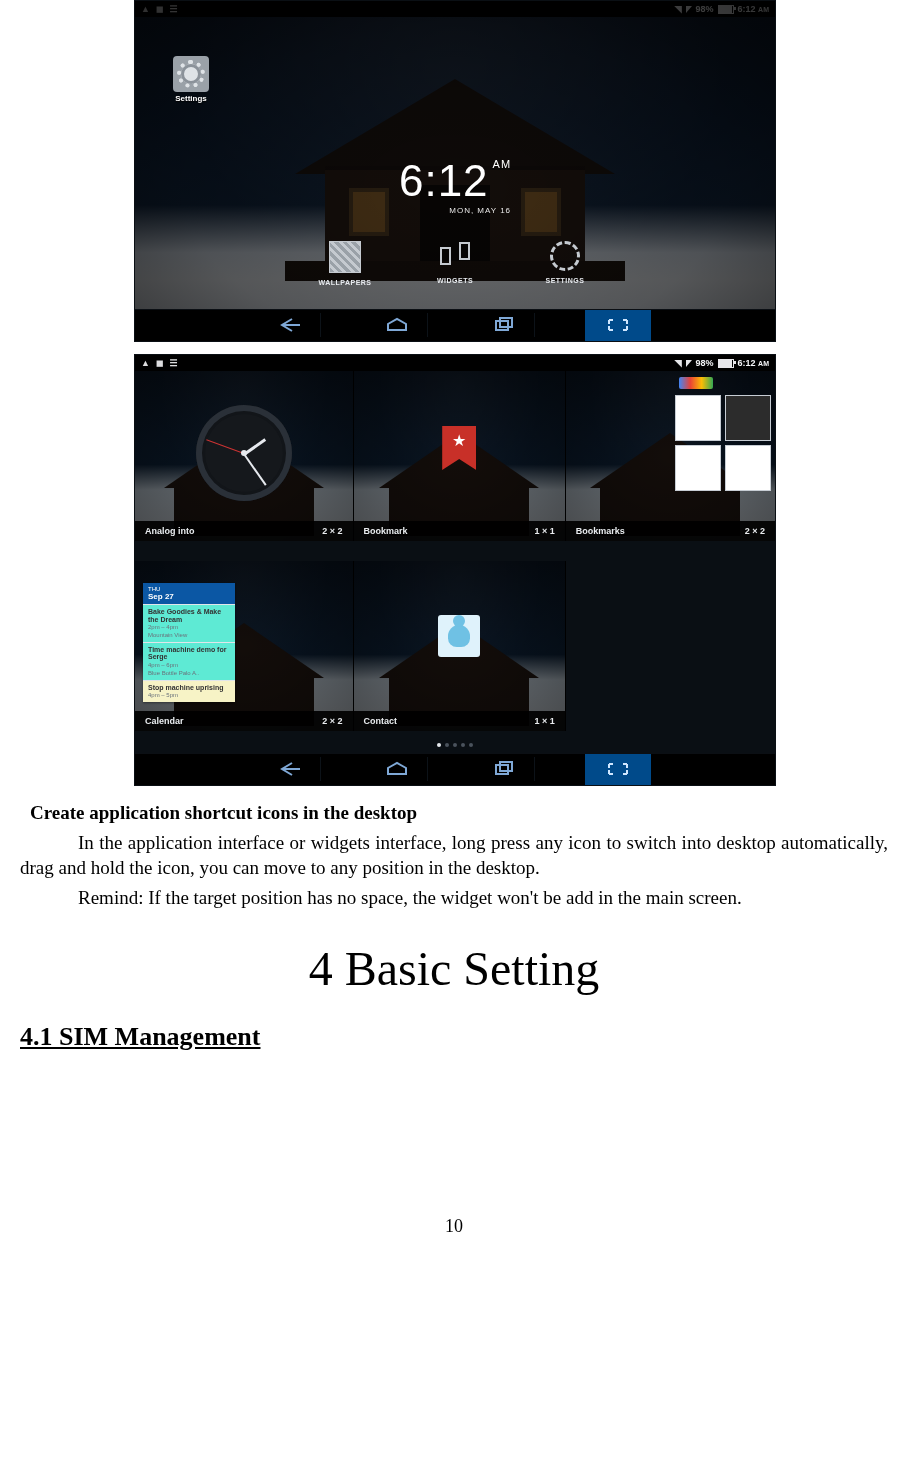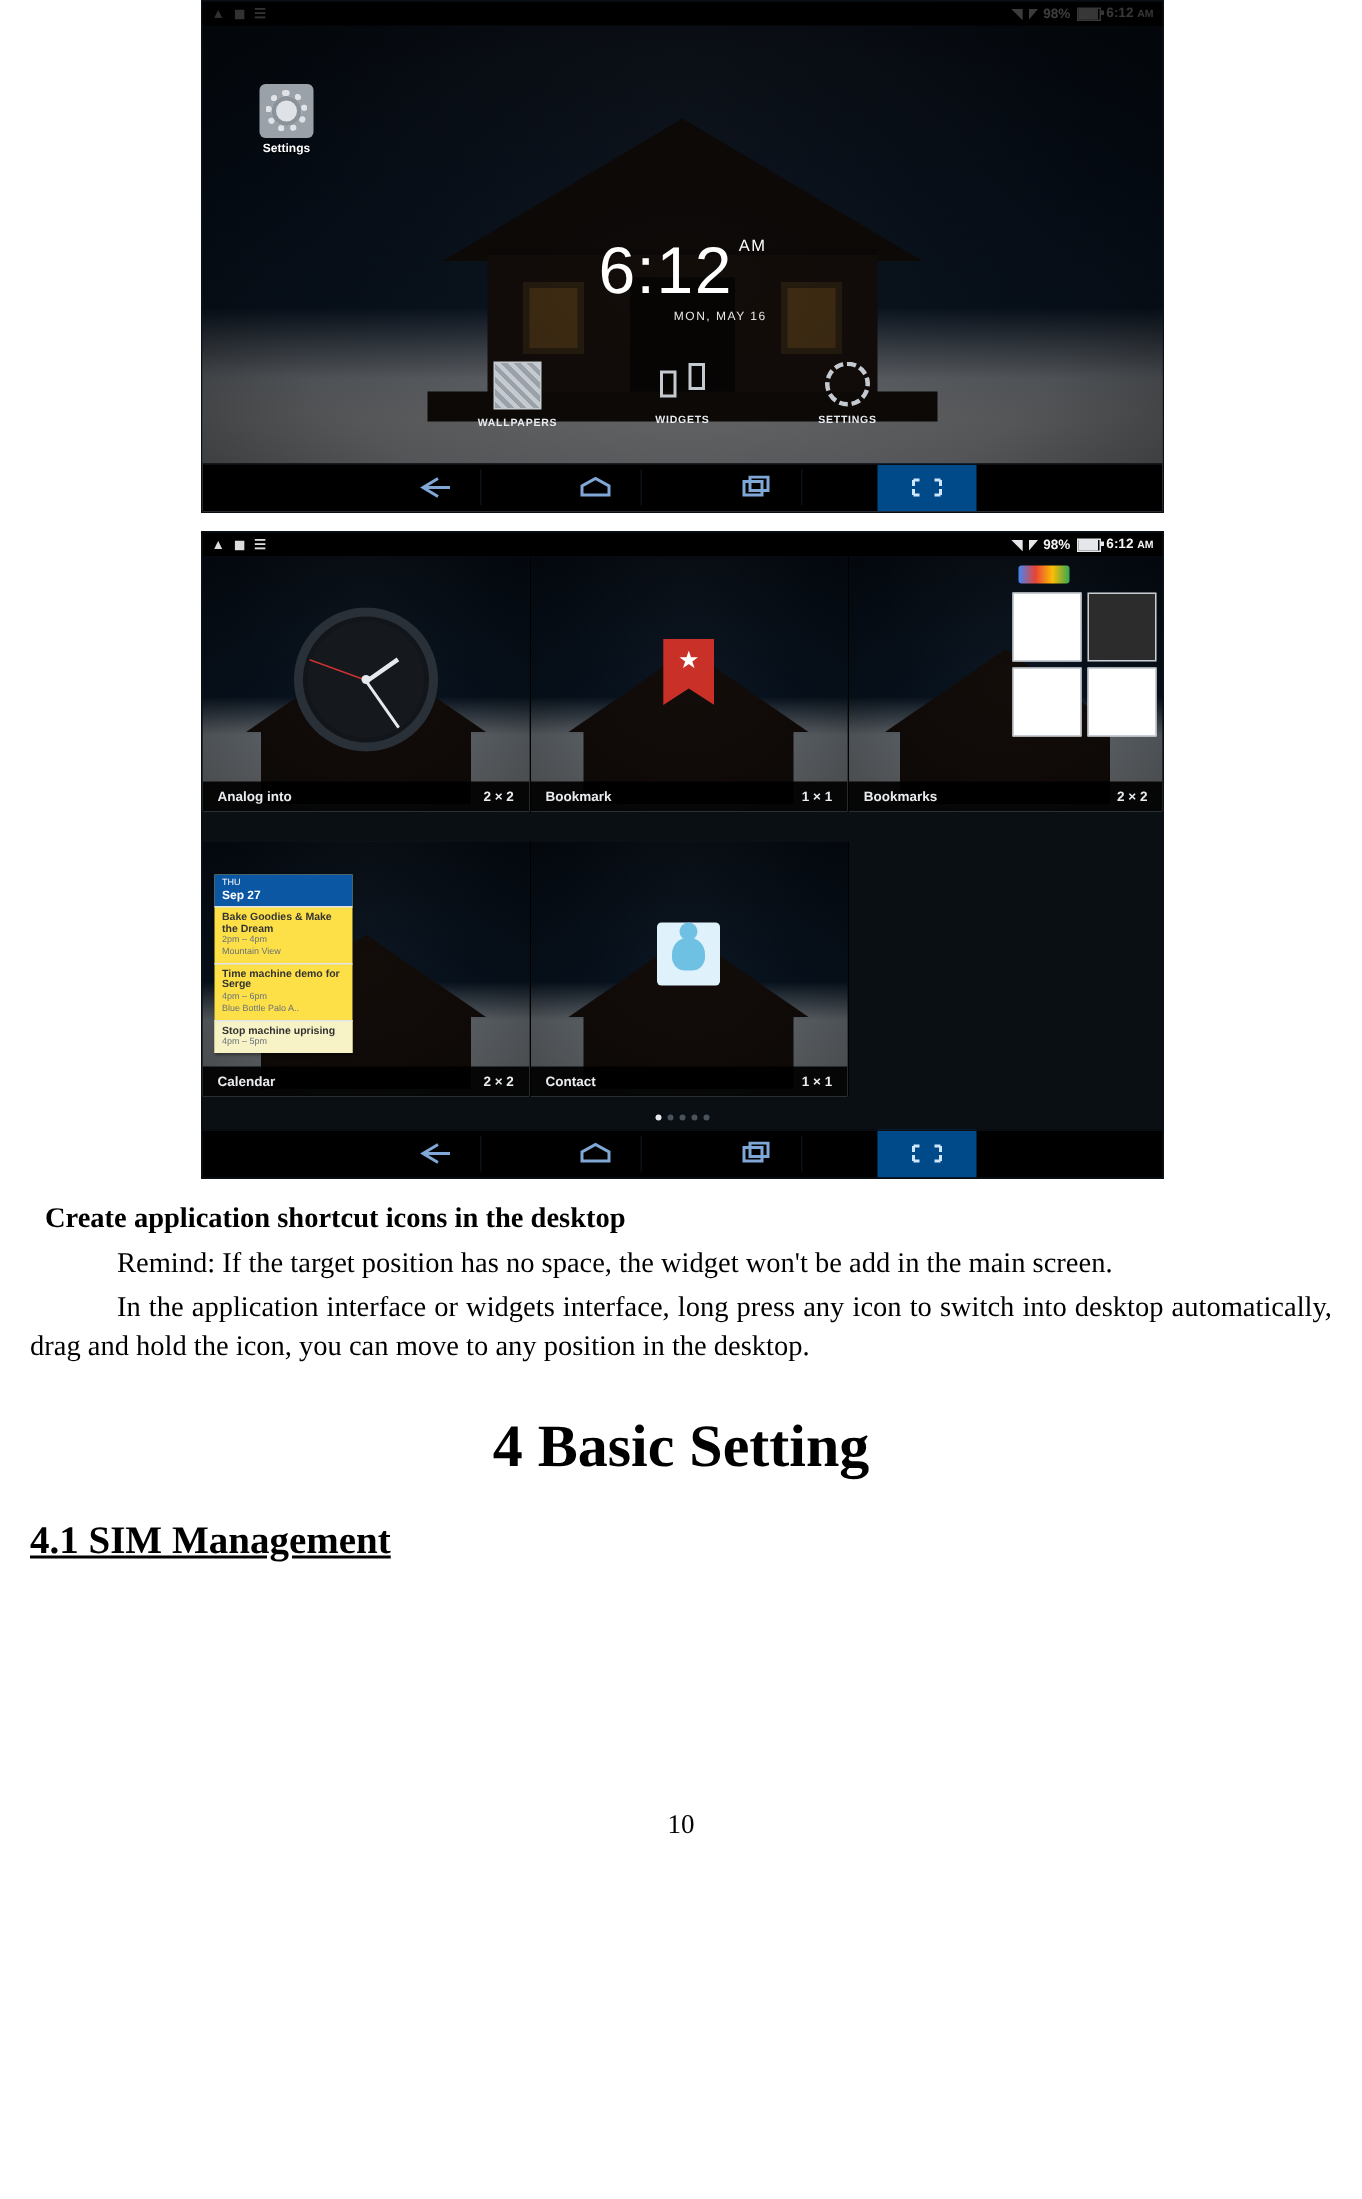--- a/index.html
+++ b/index.html
@@ -136,21 +136,21 @@
 
     .bookmark-ic { position:absolute; top:55px; left:50%; transform:translateX(-50%);
       width:34px; height:44px; background:#c83028; clip-path: polygon(0 0,100% 0,100% 100%,50% 75%,0 100%); }
     .bookmark-ic::after { content:"★"; color:#fff; position:absolute; top:4px; left:50%; transform:translateX(-50%); font-size:16px; }
 
     .bmks-grid { position:absolute; top:24px; right:4px; display:grid; grid-template-columns:46px 46px; grid-template-rows:46px 46px; gap:4px; }
     .bmks-grid div { background:#fff; border:1px solid #c7cdd4; }
     .bmks-grid div:nth-child(2) { background:#2c2c2c; }
     .bmks-logo { position:absolute; top:6px; right:62px; width:34px; height:12px; background:linear-gradient(90deg,#4285f4,#ea4335,#fbbc05,#34a853); border-radius:2px; }
 
-    .calendar-card { position:absolute; top:22px; left:8px; width:92px; background:#fde047; font:600 7px Arial; color:#333; box-shadow:0 1px 2px rgba(0,0,0,.4); }
+    .calendar-card { position:absolute; top:22px; left:8px; width:92px; background:#5eead4; font:600 7px Arial; color:#333; box-shadow:0 1px 2px rgba(0,0,0,.4); }
     .calendar-card .hdr { background:#0b57a4; color:#fff; padding:3px 5px; font-size:8px; }
     .calendar-card .ev { padding:3px 5px; border-top:1px solid #e1e5ea; line-height:1.1; }
     .calendar-card .ev b { display:block; }
     .calendar-card .ev span { font-weight:400; color:#6a727b; font-size:6px; }
 
     .contact-ic { position:absolute; top:54px; left:50%; transform:translateX(-50%);
       width:42px; height:42px; background:#dff2fb; border-radius:3px; display:flex; align-items:center; justify-content:center; }
     .bust { width:22px; height:22px; background:#6fc1e4; border-radius:50% 50% 40% 40%; position:relative; }
     .bust::before { content:""; position:absolute; top:-10px; left:5px; width:12px; height:12px; background:#6fc1e4; border-radius:50%; }
 
@@ -160,21 +160,21 @@
 
     .pager { position:absolute; left:50%; transform:translateX(-50%); bottom:38px; display:flex; gap:4px; z-index:4; }
     .pager i { width:4px; height:4px; border-radius:50%; background:#4a525c; display:block; }
     .pager i.on { background:#e6e9ee; }
 
     
     .doc { margin-top: 14px; }
     .bold-para { font-weight: bold; margin: 2px 0 4px; text-indent: 10px; }
     .body-para { margin: 4px 0; text-align: justify; }
     .body-para.first-indent { text-indent: 58px; }
-    h1.section { font-size: 40px; font-weight: bold; text-align: center; margin: 26px 0 18px; font-family: "Times New Roman", serif; }
+    h1.section { font-size: 48px; font-weight: normal; text-align: center; margin: 26px 0 18px; font-family: "Times New Roman", serif; }
     h2.subsection { font-size: 26px; font-weight: bold; text-decoration: underline; margin: 16px 0 12px; }
     .page-num { text-align:center; margin-top:160px; font-size:18px; font-family:"Times New Roman"; }
   </style>
 </head>
 <body>
 
 <div class="figures">
 
   <div class="shot shot-a">
     <div class="wallpaper"></div>
@@ -387,20 +387,20 @@
           <svg width="24" height="16" viewBox="0 0 24 16">
             <path class="nav-glyph" d="M3 3 H7 M3 3 V7 M21 3 H17 M21 3 V7 M3 13 H7 M3 13 V9 M21 13 H17 M21 13 V9"></path>
           </svg>
         </div>
     </div>
   </div>
 </div>
 
 <div class="doc">
   <p class="bold-para">Create application shortcut icons in the desktop</p>
+  <p class="body-para first-indent">In the application interface or widgets interface, long press any icon to switch into desktop automatically, drag and hold the icon, you can move to any position in the desktop.</p>
   <p class="body-para first-indent">Remind: If the target position has no space, the widget won't be add in the main screen.</p>
-  <p class="body-para first-indent">In the application interface or widgets interface, long press any icon to switch into desktop automatically, drag and hold the icon, you can move to any position in the desktop.</p>
 
   <h1 class="section">4 Basic Setting</h1>
   <h2 class="subsection">4.1 SIM Management</h2>
 </div>
 
 <div class="page-num">10</div>
 
 </body></html>

